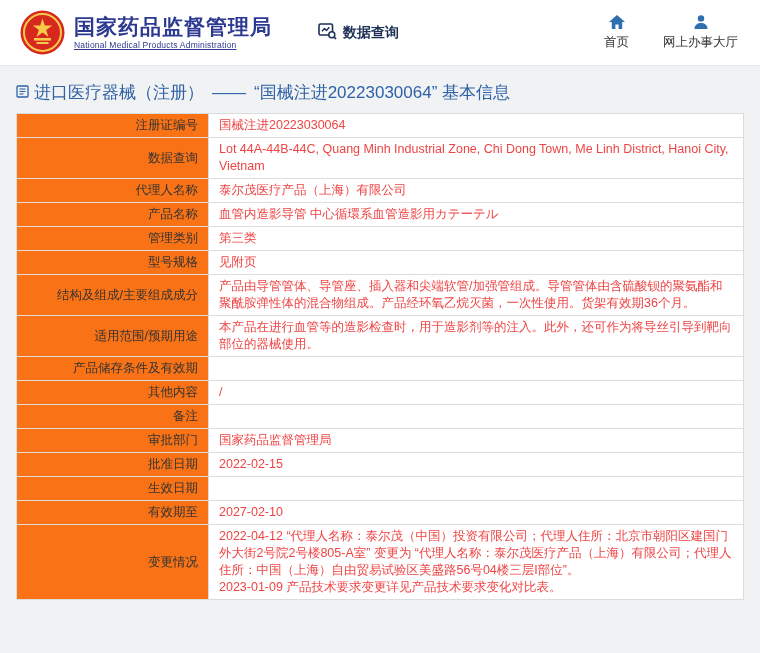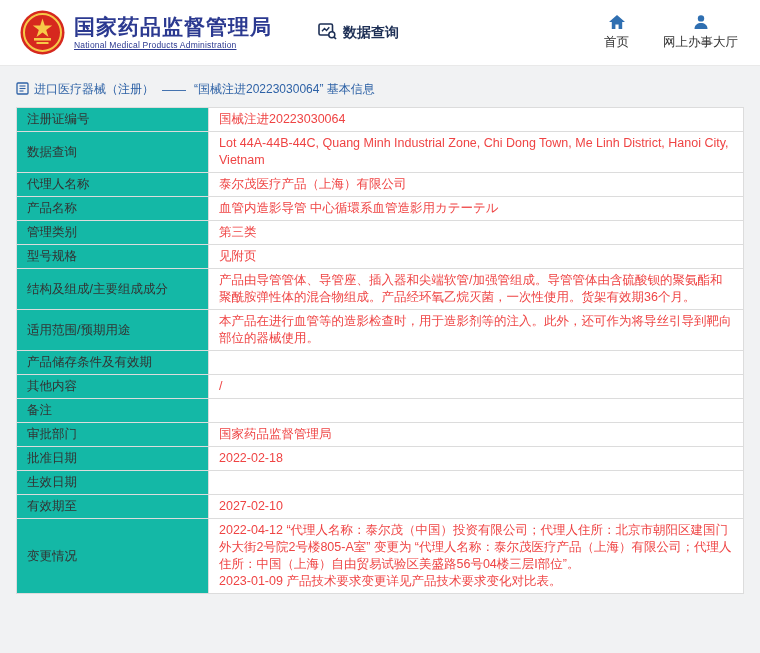--- a/index.html
+++ b/index.html
@@ -65,21 +65,21 @@
   }
   .nav-item .nav-icon { display: inline-flex; height: 15px; align-items: center; }
 
   
   .breadcrumb {
     display: flex;
     align-items: center;
     gap: 5px;
     margin: 0 16px;
     padding: 15px 0 9px 0;
-    font-size: 12px;
+    font-size: 17px;
     color: #2e62a6;
     white-space: nowrap;
   }
   .breadcrumb a { color: #2e62a6; text-decoration: none; cursor: pointer; }
   .bc-sep { margin: 0 3px; }
 
   
   .info-table {
     width: 728px;
     margin: 0 16px;
@@ -89,22 +89,22 @@
   }
   .info-table td {
     border: 1px solid #dcdcdc;
     padding: 3px 10px;
     font-size: 12.5px;
     line-height: 17px;
     vertical-align: middle;
   }
   .label-cell {
     width: 192px;
-    text-align: left;
-    background: #14b8a6;
+    text-align: right;
+    background: #f97316;
     color: #333;
   }
   .value-cell {
     text-align: left;
     color: #ef4444;
     white-space: pre-line;
     word-break: break-word;
   }
 </style>
 </head>
@@ -219,21 +219,21 @@
       <tr>
         <td class="label-cell">备注</td>
         <td class="value-cell"></td>
       </tr>
       <tr>
         <td class="label-cell">审批部门</td>
         <td class="value-cell">国家药品监督管理局</td>
       </tr>
       <tr>
         <td class="label-cell">批准日期</td>
-        <td class="value-cell">2022-02-18</td>
+        <td class="value-cell">2022-02-15</td>
       </tr>
       <tr>
         <td class="label-cell">生效日期</td>
         <td class="value-cell"></td>
       </tr>
       <tr>
         <td class="label-cell">有效期至</td>
         <td class="value-cell">2027-02-10</td>
       </tr>
       <tr>

